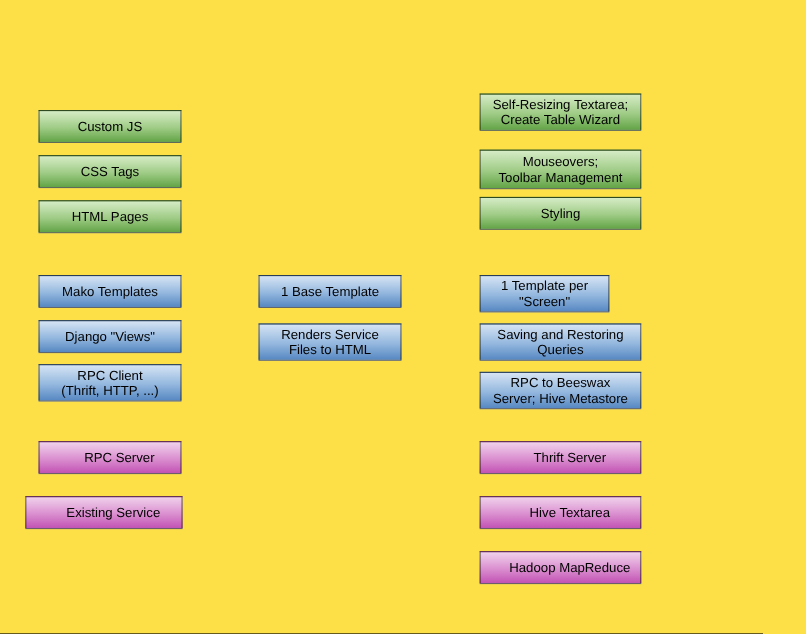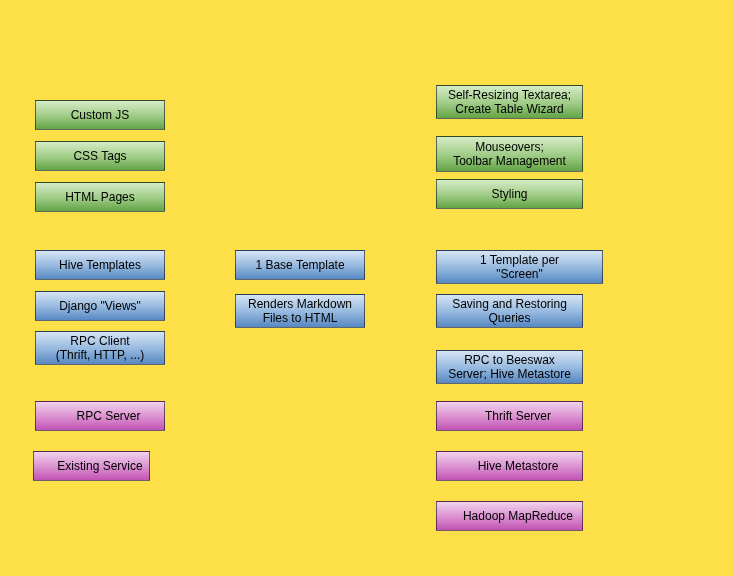--- a/index.html
+++ b/index.html
@@ -40,39 +40,39 @@
   }
 </style>
 </head>
 <body>
 
 <div id="canvas">
 
   <div class="box green" style="left:35px;  top:100px; width:130px; height:30px">Custom JS</div>
   <div class="box green" style="left:35px;  top:141px; width:130px; height:30px">CSS Tags</div>
   <div class="box green" style="left:35px;  top:182px; width:130px; height:30px">HTML Pages</div>
-  <div class="box blue" style="left:35px;  top:250px; width:130px; height:30px">Hive Templates</div>
+  <div class="box blue" style="left:35px;  top:250px; width:130px; height:30px">Mako Templates</div>
   <div class="box blue" style="left:35px;  top:291px; width:130px; height:30px">Django "Views"</div>
   <div class="box blue" style="left:35px;  top:331px; width:130px; height:34px">RPC Client
 (Thrift, HTTP, ...)</div>
   <div class="box magenta" style="left:35px;  top:401px; width:130px; height:30px">RPC Server</div>
-  <div class="box magenta" style="left:33px;  top:451px; width:117px; height:30px">Existing Service</div>
+  <div class="box magenta" style="left:23px;  top:451px; width:143px; height:30px">Existing Service</div>
 
   <div class="box blue" style="left:235px; top:250px; width:130px; height:30px">1 Base Template</div>
-  <div class="box blue" style="left:235px; top:294px; width:130px; height:34px">Renders Markdown
+  <div class="box blue" style="left:235px; top:294px; width:130px; height:34px">Renders Service
 Files to HTML</div>
 
   <div class="box green" style="left:436px; top:85px;  width:147px; height:34px">Self-Resizing Textarea;
 Create Table Wizard</div>
   <div class="box green" style="left:436px; top:136px; width:147px; height:36px">Mouseovers;
 Toolbar Management</div>
   <div class="box green" style="left:436px; top:179px; width:147px; height:30px">Styling</div>
-  <div class="box blue" style="left:436px; top:250px; width:167px; height:34px">1 Template per
+  <div class="box blue" style="left:436px; top:250px; width:118px; height:34px">1 Template per
 "Screen"</div>
   <div class="box blue" style="left:436px; top:294px; width:147px; height:34px">Saving and Restoring
 Queries</div>
-  <div class="box blue" style="left:436px; top:350px; width:147px; height:34px">RPC to Beeswax
+  <div class="box blue" style="left:436px; top:338px; width:147px; height:34px">RPC to Beeswax
 Server; Hive Metastore</div>
   <div class="box magenta" style="left:436px; top:401px; width:147px; height:30px">Thrift Server</div>
-  <div class="box magenta" style="left:436px; top:451px; width:147px; height:30px">Hive Metastore</div>
+  <div class="box magenta" style="left:436px; top:451px; width:147px; height:30px">Hive Textarea</div>
   <div class="box magenta" style="left:436px; top:501px; width:147px; height:30px">Hadoop MapReduce</div>
 
 </div>
 
 </body></html>

